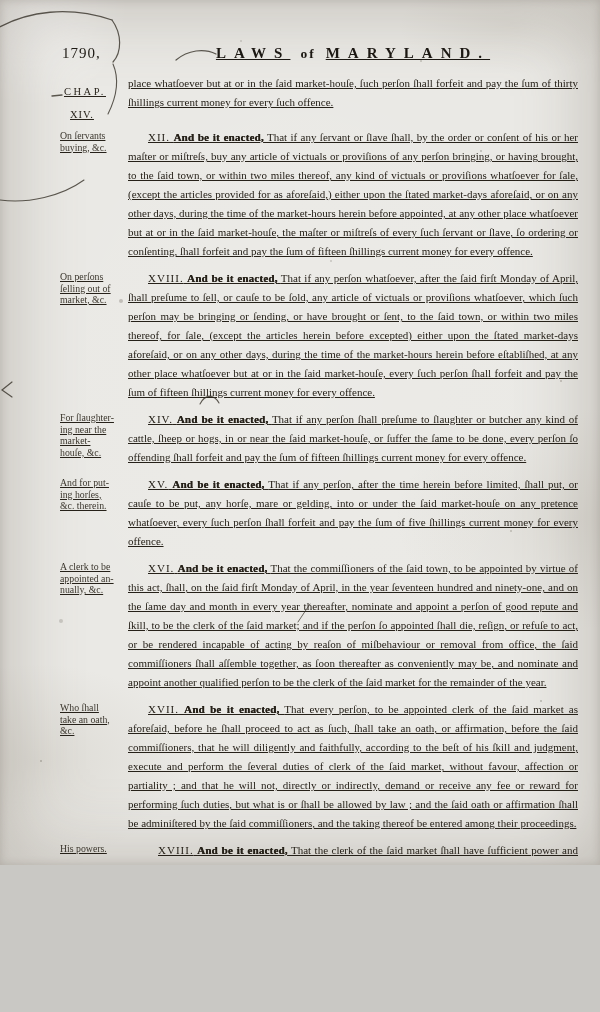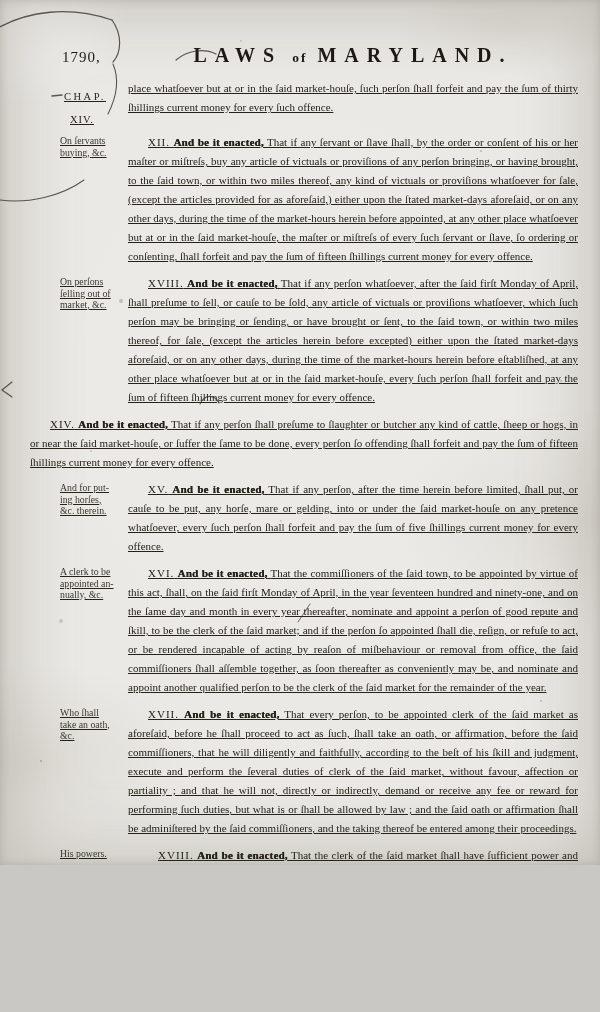--- a/index.html
+++ b/index.html
@@ -24,21 +24,21 @@
       330px 260px 0 0 rgba(70,62,50,.22), 500px 940px 0 1px rgba(70,62,50,.22),
       40px 760px 0 0 rgba(70,62,50,.3), 280px 520px 0 0 rgba(70,62,50,.2),
       560px 380px 0 0 rgba(70,62,50,.28), 150px 980px 0 0 rgba(70,62,50,.3),
       420px 60px 0 0 rgba(70,62,50,.25), 240px 40px 0 0 rgba(70,62,50,.2),
       510px 530px 0 0 rgba(70,62,50,.25);}
   .content{position:absolute;left:30px;top:44px;width:548px;}
   .hdr{display:flex;align-items:baseline;margin-bottom:12px;}
   .hdr .ycell{width:98px;flex:none;box-sizing:border-box;padding-left:32px;}
   .year{font-size:15px;letter-spacing:1px;color:#1e1a14;}
   .tcell{flex:1;text-align:center;white-space:nowrap;color:#1c1813;}
-  .tw{font-size:20px;letter-spacing:8px;font-weight:bold;}
+  .tw{font-size:15px;letter-spacing:8px;font-weight:bold;text-decoration:underline;}
   .tof{font-size:13.5px;margin:13px 10px;letter-spacing:2px;font-weight:bold;}
   .row{display:flex;margin-bottom:8px;text-decoration:underline;}
   .mn{width:98px;flex:none;box-sizing:border-box;padding:2px 6px 0 30px;
       font-size:9.8px;line-height:11.5px;white-space:pre-line;color:#3b362d;}
   .chap{padding-top:0;text-align:left;padding-left:34px;color:#2a251d;}
   .chap .cl{font-size:10.5px;letter-spacing:2.5px;}
   .chap .cn{font-size:10.5px;letter-spacing:1px;padding-left:6px;}
   .bt{flex:1;font-size:11px;line-height:19px;text-align:justify;color:#262119;}
   .indented{text-indent:20px;}
   .enact{font-weight:bold;letter-spacing:.2px;text-shadow:.3px 0 0 currentColor;}
@@ -87,20 +87,24 @@
 ſelling out of
 market, &amp;c.</div>
       <div class="bt indented">
         <span class="num">XVIII.</span>
         <span class="enact">And be it enacted,</span>
         <span>That if any perſon whatſoever, after the ſaid firſt Monday of April, ſhall preſume to ſell, or cauſe to be ſold, any article of victuals or proviſions whatſoever, which ſuch perſon may be bringing or ſending, or have brought or ſent, to the ſaid town, or within two miles thereof, for ſale, (except the articles herein before excepted) either upon the ſtated market-days aforeſaid, or on any other days, during the time of the market-hours herein before eſtabliſhed, at any other place whatſoever but at or in the ſaid market-houſe, every ſuch perſon ſhall forfeit and pay the ſum of fifteen ſhillings current money for every offence.</span>
       </div>
     </div>
 
     <div class="row">
+      <div class="mn">For ſlaughter-
+ing near the
+market-
+houſe, &amp;c.</div>
       <div class="bt indented">
         <span class="num">XIV.</span>
         <span class="enact">And be it enacted,</span>
         <span>That if any perſon ſhall preſume to ſlaughter or butcher any kind of cattle, ſheep or hogs, in or near the ſaid market-houſe, or ſuffer the ſame to be done, every perſon ſo offending ſhall forfeit and pay the ſum of fifteen ſhillings current money for every offence.</span>
       </div>
     </div>
 
     <div class="row">
       <div class="mn">And for put-
 ing horſes,

